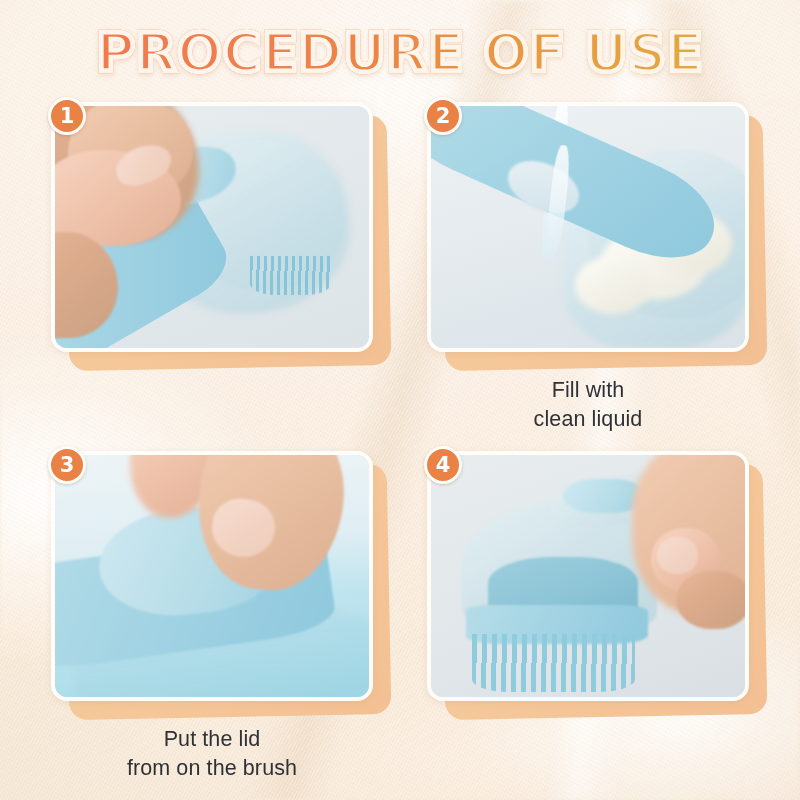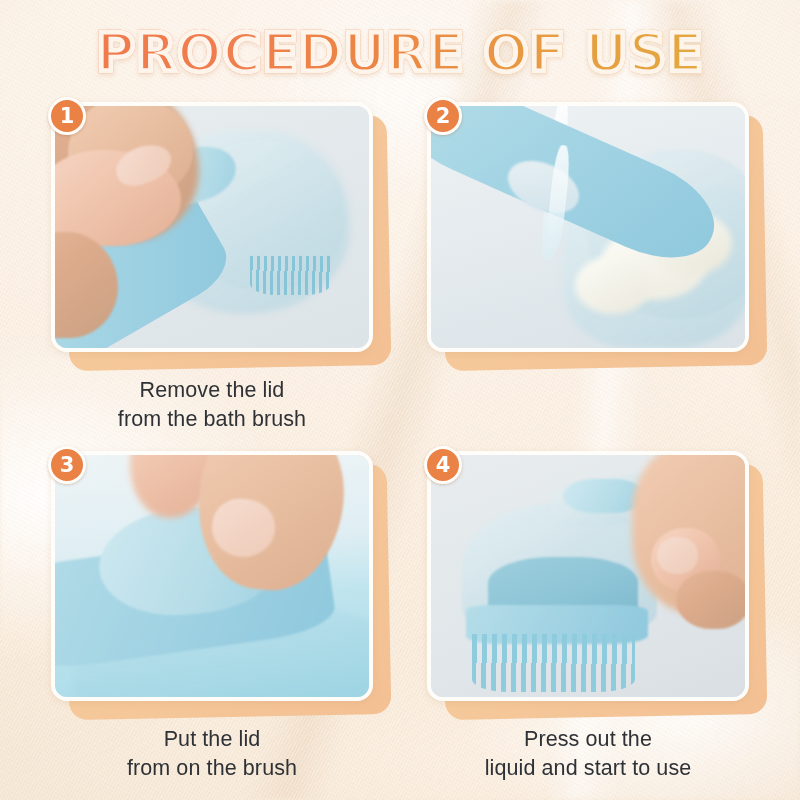--- a/index.html
+++ b/index.html
@@ -255,22 +255,20 @@
               <div class="hand1 c-skin soft2"></div>
               <div class="f-a c-skin-l soft"></div>
               <div class="f-b c-skin-p soft"></div>
               <div class="f-c c-skin soft"></div>
               <div class="nail1 c-nail soft"></div>
             </div>
           </div>
         </div>
         <div class="badge">1</div>
       </div>
-      <div class="caption">Remove the lid
-from the bath brush</div>
     </div>
 
     <div class="step">
       <div class="frame">
         <div class="frame-back"></div>
         <div class="photo">
           <div class="photo-inner">
             <div class="scene bd-grey2" id="p2">
               <div class="blob c-clear soft2 jar"></div>
               <div class="blob c-clear soft dome2" style="opacity:.8"></div>
@@ -279,20 +277,22 @@
               <div class="foam soft2" style="left:46%;top:62%;width:24%;height:24%;background:linear-gradient(150deg,#fcfcf6,#eae8dc);"></div>
               <div class="stream"></div>
               <div class="bar c-handle"></div>
               <div class="ell soft"></div>
               <div class="stream" style="left:38%;top:16%;height:46%;opacity:.9;"></div>
             </div>
           </div>
         </div>
         <div class="badge">2</div>
       </div>
+      <div class="caption">Fill with
+clean liquid</div>
     </div>
 
     <div class="step">
       <div class="frame">
         <div class="frame-back"></div>
         <div class="photo">
           <div class="photo-inner">
             <div class="scene bd-blue" id="p3">
               <div class="glass soft2" style="background:linear-gradient(170deg,rgba(190,226,236,.85),rgba(150,208,224,.75));"></div>
               <div class="plate c-handle soft"></div>
@@ -323,18 +323,16 @@
               <div class="tab c-handle-l soft"></div>
               <div class="hand4 c-skin-l soft2"></div>
               <div class="fng c-skin-p soft" style="left:70%;top:30%;width:22%;height:26%;"></div>
               <div class="fng c-skin soft" style="left:78%;top:48%;width:24%;height:24%;"></div>
               <div class="fng c-nail soft" style="left:72%;top:34%;width:13%;height:15%;"></div>
             </div>
           </div>
         </div>
         <div class="badge">4</div>
       </div>
-      <div class="caption">Press out the
-liquid and start to use</div>
     </div>
 
   </div>
 </div>
 
 </body></html>

